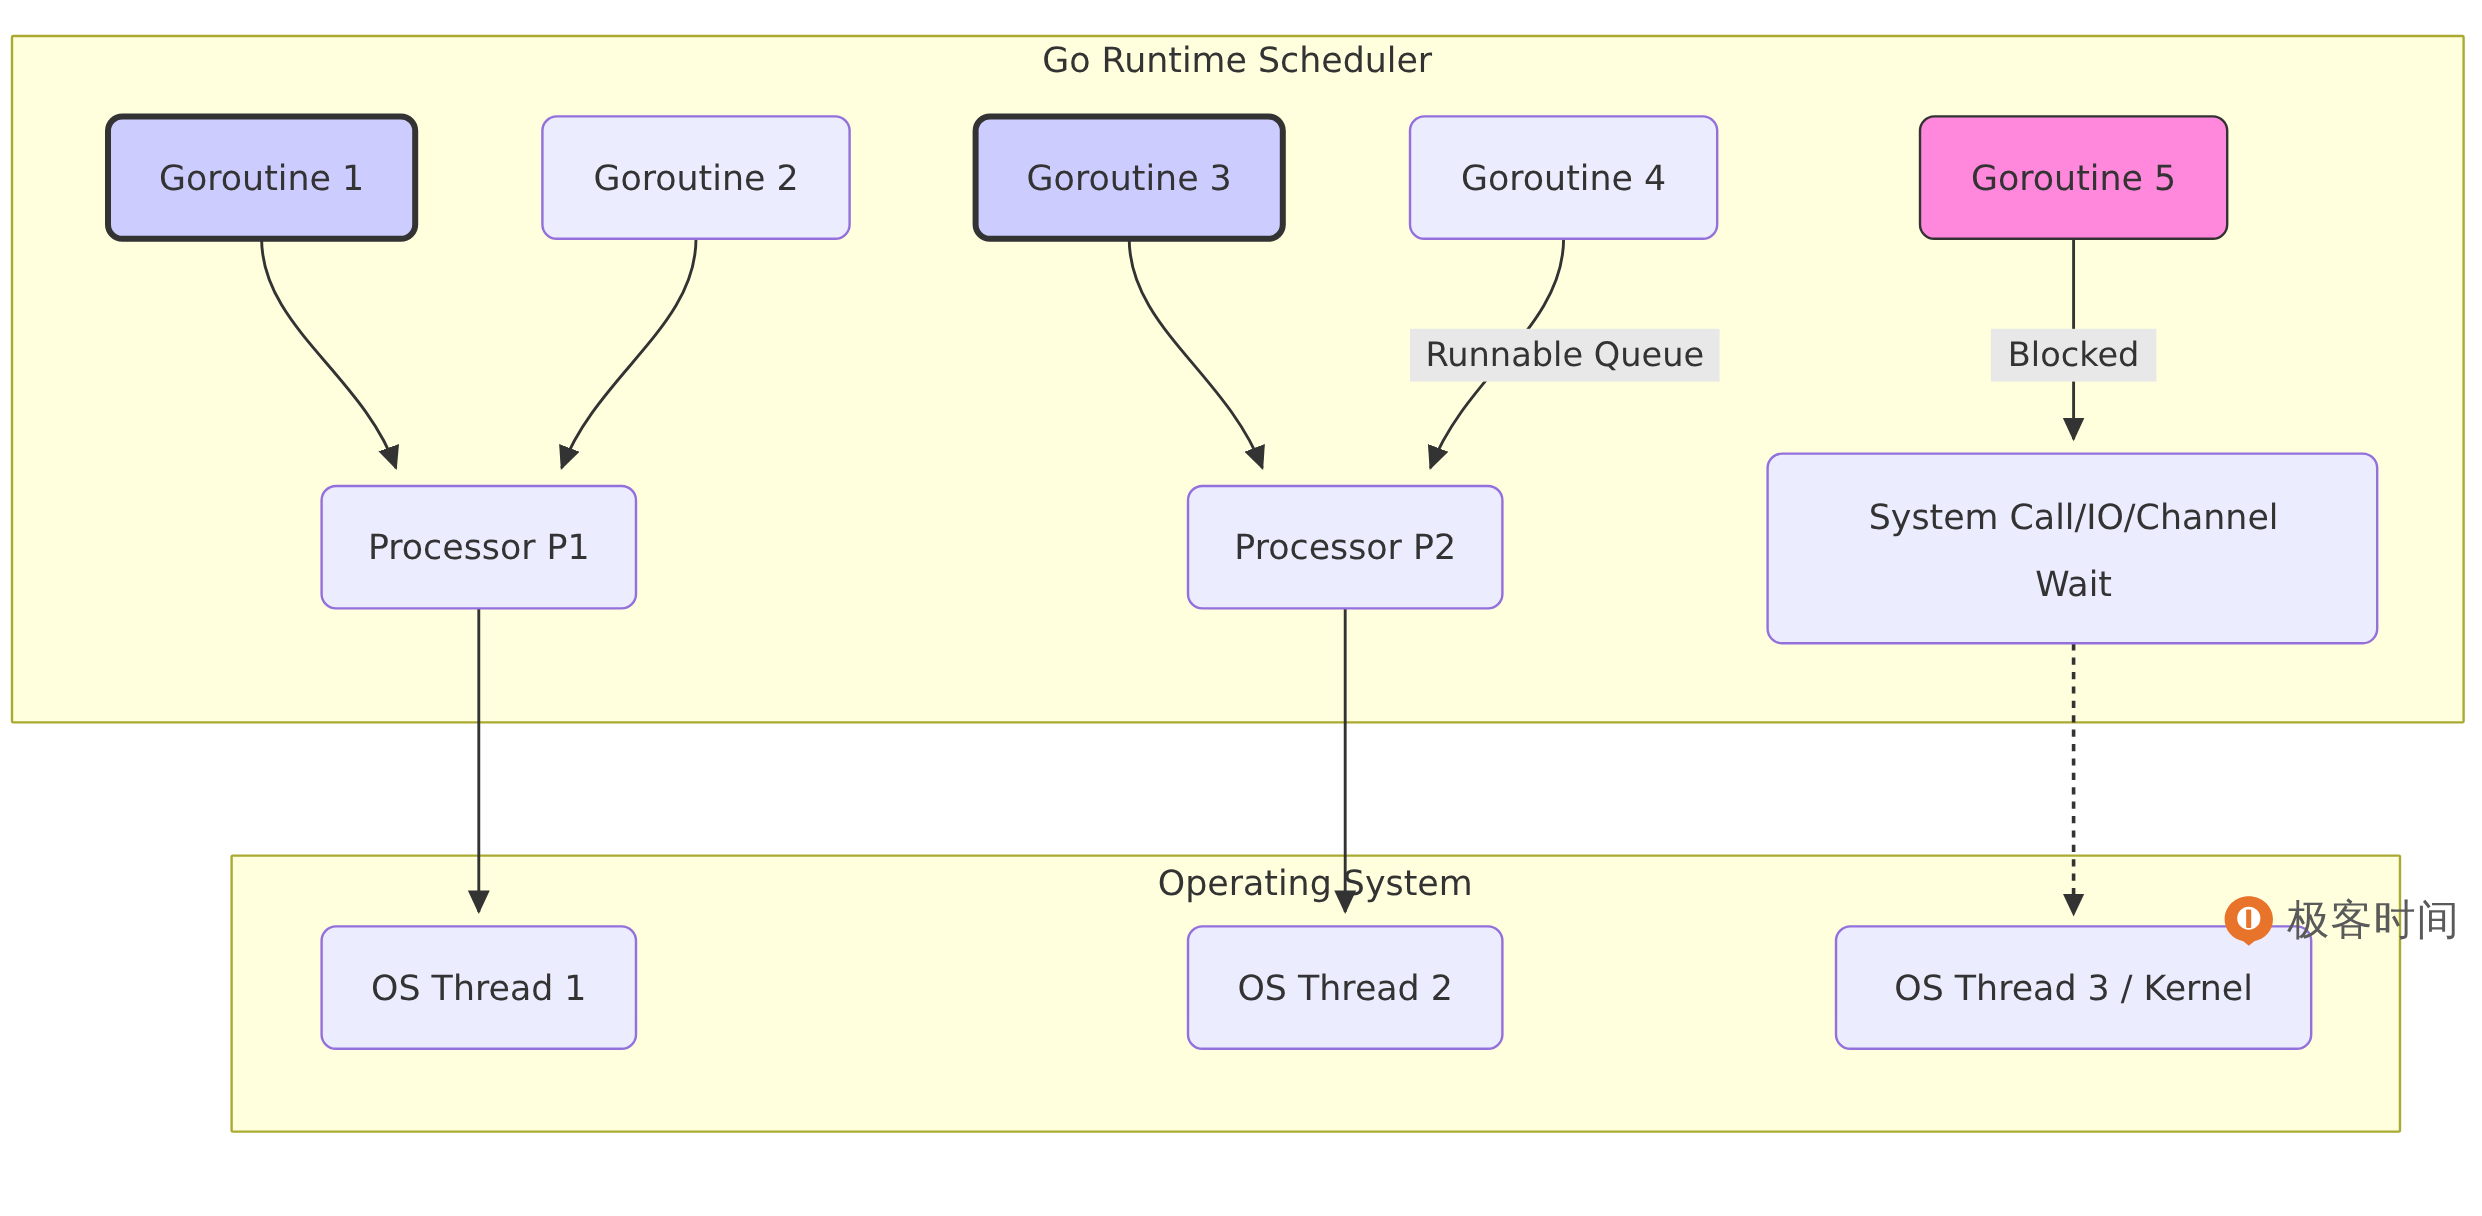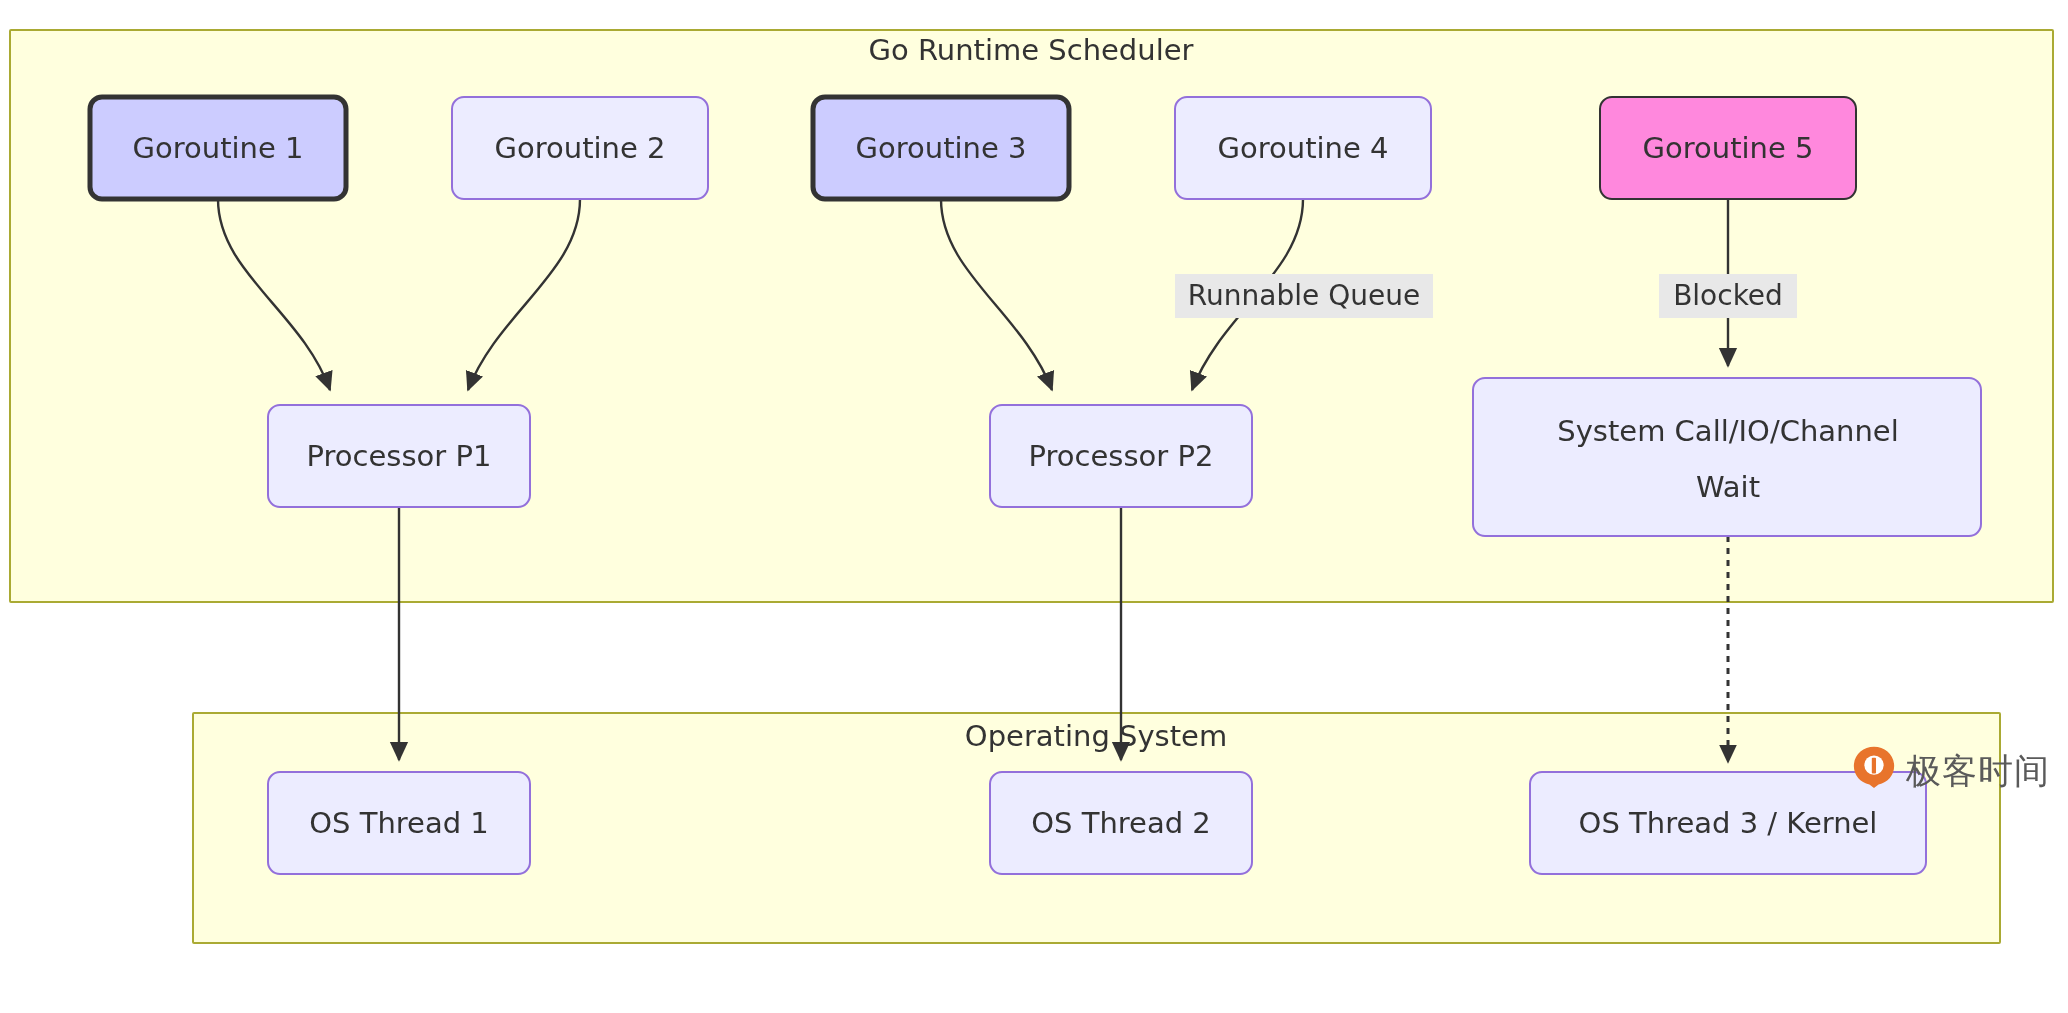--- a/index.html
+++ b/index.html
@@ -78,21 +78,21 @@
     fill: #333333;
     text-anchor: middle;
     dominant-baseline: middle;
     font-family: "DejaVu Sans", "Liberation Sans", sans-serif;
   }
   .watermark {
     position: absolute;
     right: 18px;
     bottom: 16px;
     display: flex;
-    align-items: flex-end;
+    align-items: center;
     gap: 10px;
   }
   .watermark-logo {
     width: 44px;
     height: 44px;
   }
   .watermark-text {
     font-size: 35px;
     color: #5a5a5a;
     font-family: "DejaVu Sans", "Liberation Sans", sans-serif;

